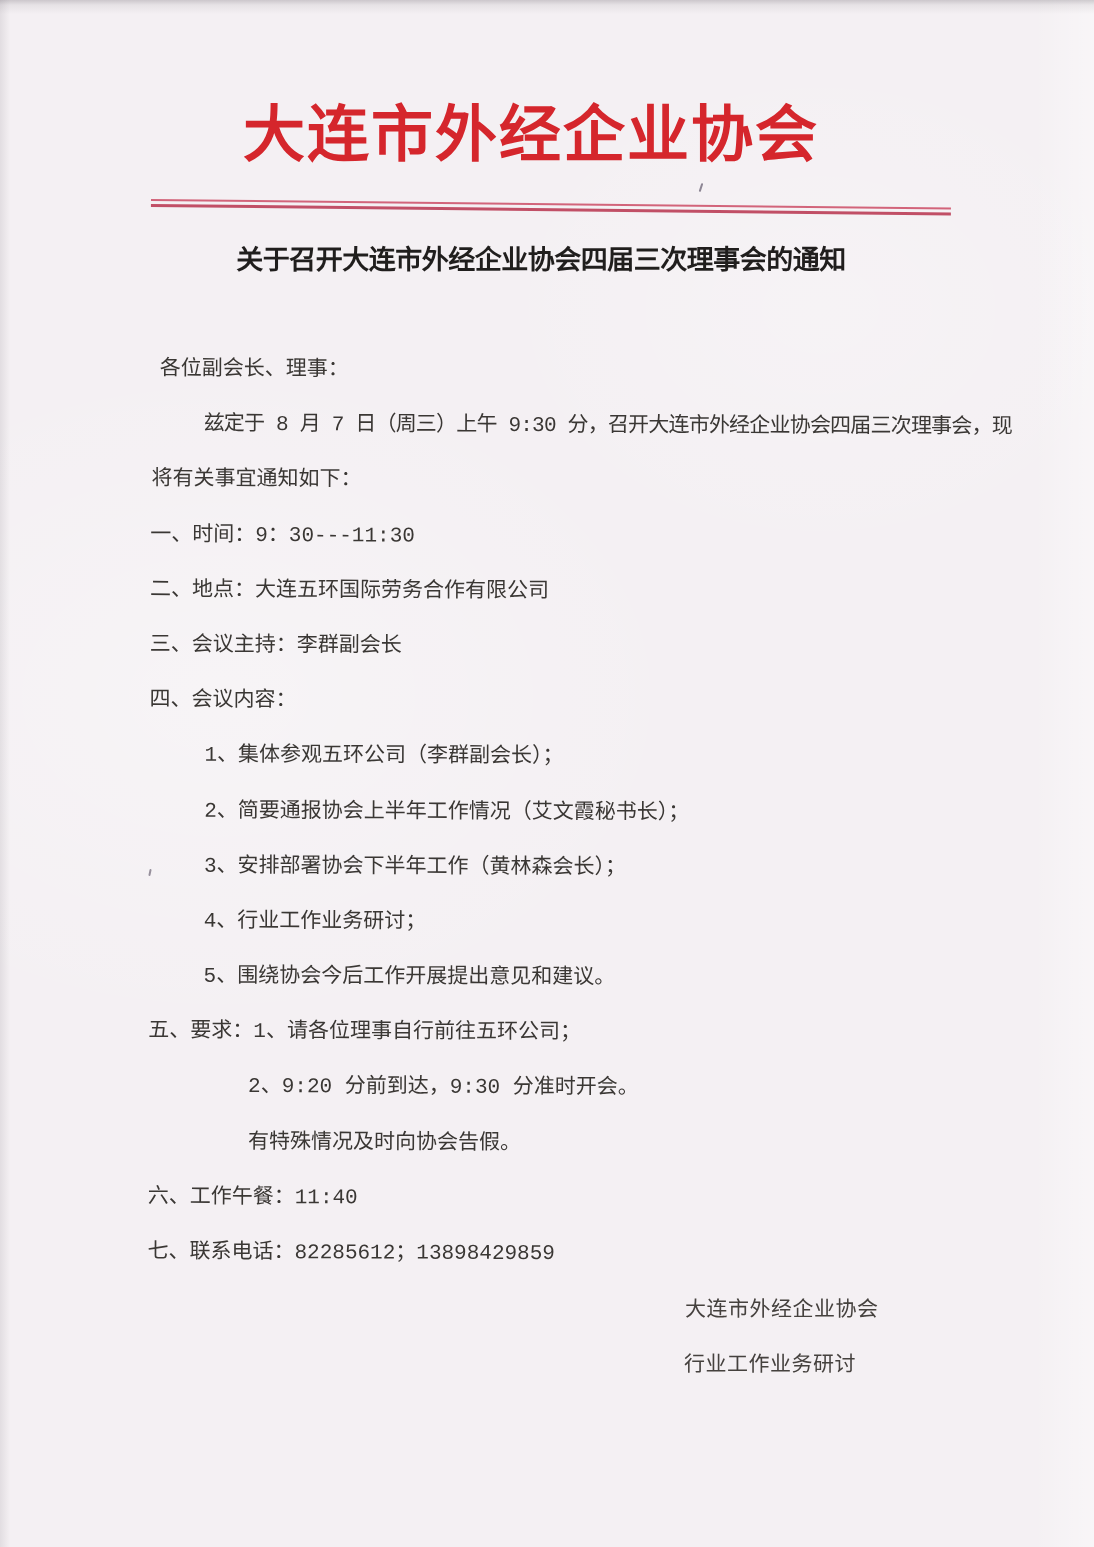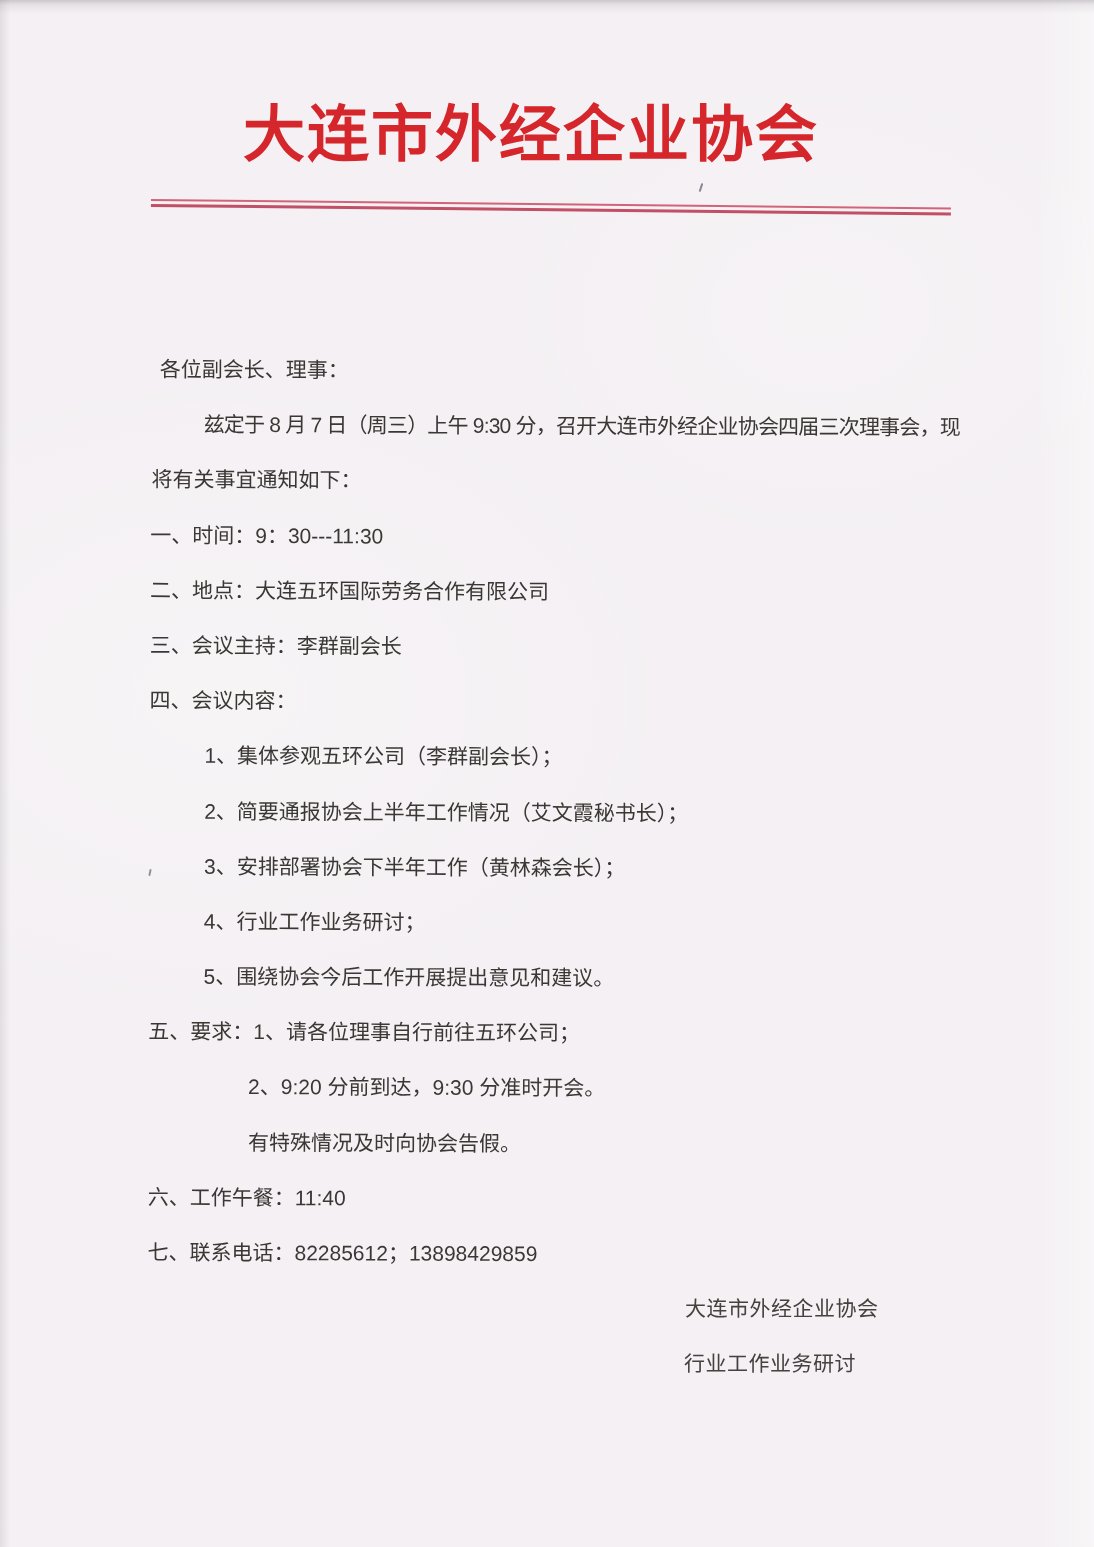--- a/index.html
+++ b/index.html
@@ -1,21 +1,21 @@
 <!DOCTYPE html>
 <html lang="zh-CN"><head>
 <meta charset="utf-8">
 <style>
   html,body{margin:0;padding:0;background:#e8e4e7;}
   .page{
     position:relative;
     width:1094px;height:1547px;
     margin:0 auto;
     overflow:hidden;
-    font-family:Liberation Sans, sans-serif;
+    font-family:Liberation Mono, monospace;
     background:
       linear-gradient(180deg, rgba(110,104,112,0.30) 0px, rgba(110,104,112,0.10) 5px, rgba(110,104,112,0) 14px),
       linear-gradient(90deg, rgba(130,124,132,0.16) 0px, rgba(130,124,132,0) 10px),
       linear-gradient(270deg, rgba(255,255,255,0.40) 0px, rgba(255,255,255,0) 60px),
       radial-gradient(ellipse 700px 500px at 20% 45%, rgba(255,255,255,0.28), rgba(255,255,255,0) 70%),
       radial-gradient(ellipse 500px 380px at 75% 20%, rgba(255,255,255,0.20), rgba(255,255,255,0) 70%),
       #f4f0f3;
   }
   .letterhead-name{
     position:absolute;top:84px;left:0;width:1062px;
@@ -67,20 +67,21 @@
 <div class="page">
 
   <div class="letterhead-name" style="color: rgb(213, 38, 44);">大连市外经企业协会</div>
 
   <div class="rule">
     <div class="rule-l1"></div>
     <div class="rule-gap"></div>
     <div class="rule-l2"></div>
   </div>
 
+  <div class="notice-title">关于召开大连市外经企业协会四届三次理事会的通知</div>
 
   <div class="body-text">
     <p class="salutation">各位副会长、理事：</p>
     <p class="indent2">兹定于 8 月 7 日（周三）上午 9:30 分，召开大连市外经企业协会四届三次理事会，现</p>
     <p class="flush">将有关事宜通知如下：</p>
     <p class="item">一、时间：9：30---11:30</p>
     <p class="item">二、地点：大连五环国际劳务合作有限公司</p>
     <p class="item">三、会议主持：李群副会长</p>
     <p class="item">四、会议内容：</p>
     <p class="sub">1、集体参观五环公司（李群副会长）；</p>

